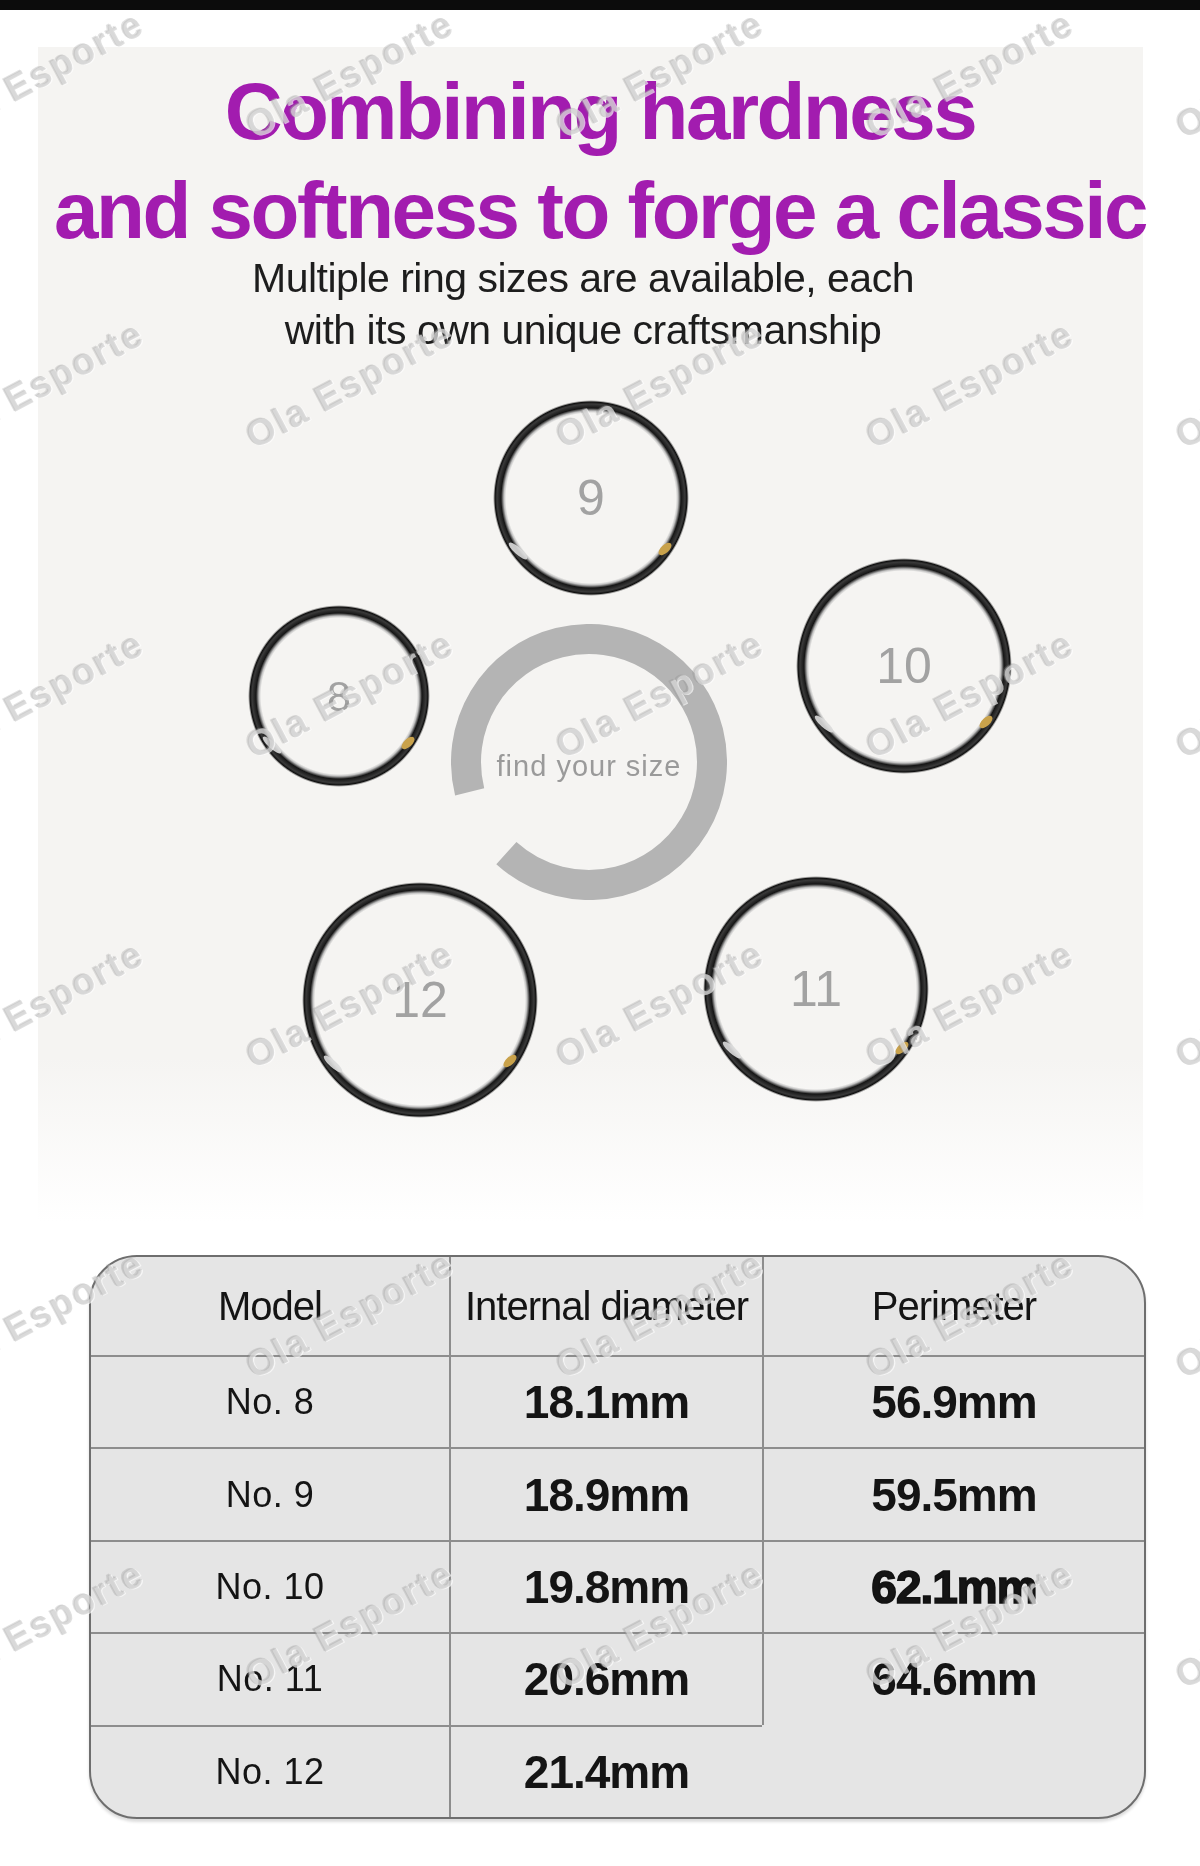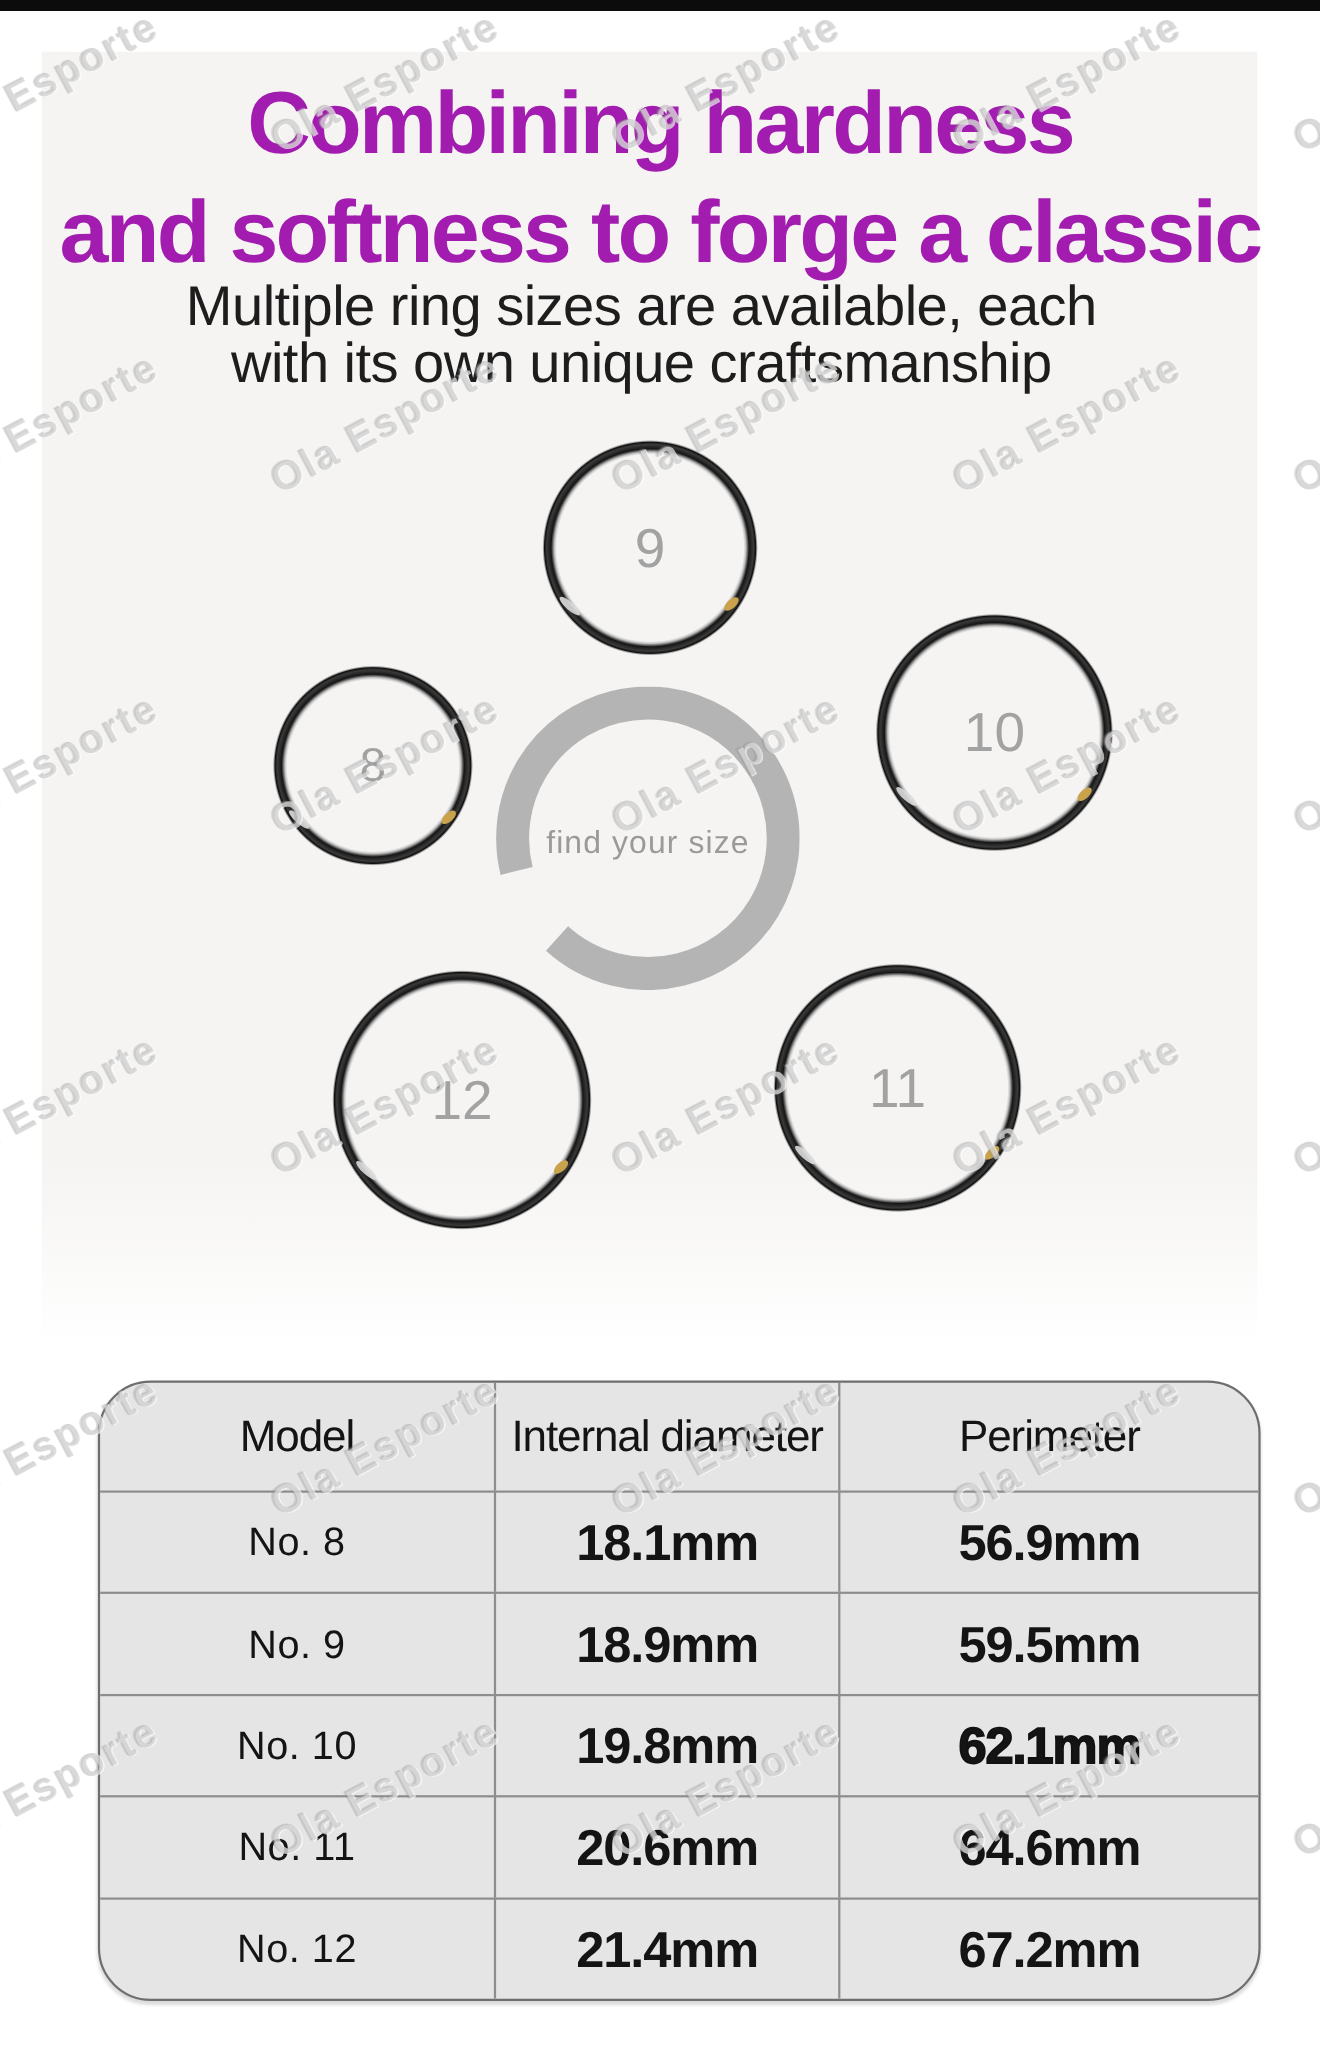--- a/index.html
+++ b/index.html
@@ -6,21 +6,21 @@
   .page{position:relative;width:1200px;height:1866px;background:#ffffff;overflow:hidden;
         font-family:"Liberation Sans",sans-serif;margin:0 auto;}
   .topbar{position:absolute;left:0;top:0;width:1200px;height:10px;background:#0c0c0c;z-index:2;}
   .panel{position:absolute;left:38px;top:47px;width:1105px;height:1175px;
          background:linear-gradient(180deg,#f5f4f2 0%,#f5f4f2 86%,rgba(245,244,242,0) 100%);z-index:0;}
 
   
   .title{position:absolute;left:0;top:62px;width:1200px;margin:0;text-align:center;z-index:1;
          font-weight:700;font-size:80px;line-height:99px;letter-spacing:-2.5px;color:#a21caf;white-space:nowrap;}
   .subtitle{position:absolute;left:0;top:252px;width:1166px;margin:0;text-align:center;z-index:1;
-         font-weight:400;font-size:51px;line-height:52px;letter-spacing:-0.5px;color:#1d1d1d;}
+         font-weight:400;font-size:41px;line-height:52px;letter-spacing:-0.5px;color:#1d1d1d;}
 
   
   .diagram{position:absolute;left:0;top:340px;width:1200px;height:820px;z-index:1;}
   .ring{position:absolute;border-radius:50%;
     background:radial-gradient(circle closest-side,
       rgba(255,255,255,0) calc(100% - 13px),
       #c2c2c2 calc(100% - 11px),
       #161616 calc(100% - 8px),
       #3a3a3a calc(100% - 4px),
       #0f0f0f calc(100% - 2px),
@@ -125,21 +125,20 @@
     <div class="cell model hline">No. 10</div>
     <div class="cell value hline vline">19.8mm</div>
     <div class="cell value hline vline xbold">62.1mm</div>
 
     <div class="cell model hline">No. 11</div>
     <div class="cell value hline vline">20.6mm</div>
     <div class="cell value hline vline">64.6mm</div>
 
     <div class="cell model hline">No. 12</div>
     <div class="cell value hline vline">21.4mm</div>
-    <div class="cell value hline vline">67.2mm</div>
   </div>
 
   <div class="wm-layer" id="wm-layer">
       <span class="wm" style="left: 40px; top: 75px;">Ola Esporte</span>
       <span class="wm" style="left: 350px; top: 75px;">Ola Esporte</span>
       <span class="wm" style="left: 660px; top: 75px;">Ola Esporte</span>
       <span class="wm" style="left: 970px; top: 75px;">Ola Esporte</span>
       <span class="wm" style="left: 1280px; top: 75px;">Ola Esporte</span>
       <span class="wm" style="left: 40px; top: 385px;">Ola Esporte</span>
       <span class="wm" style="left: 350px; top: 385px;">Ola Esporte</span>

